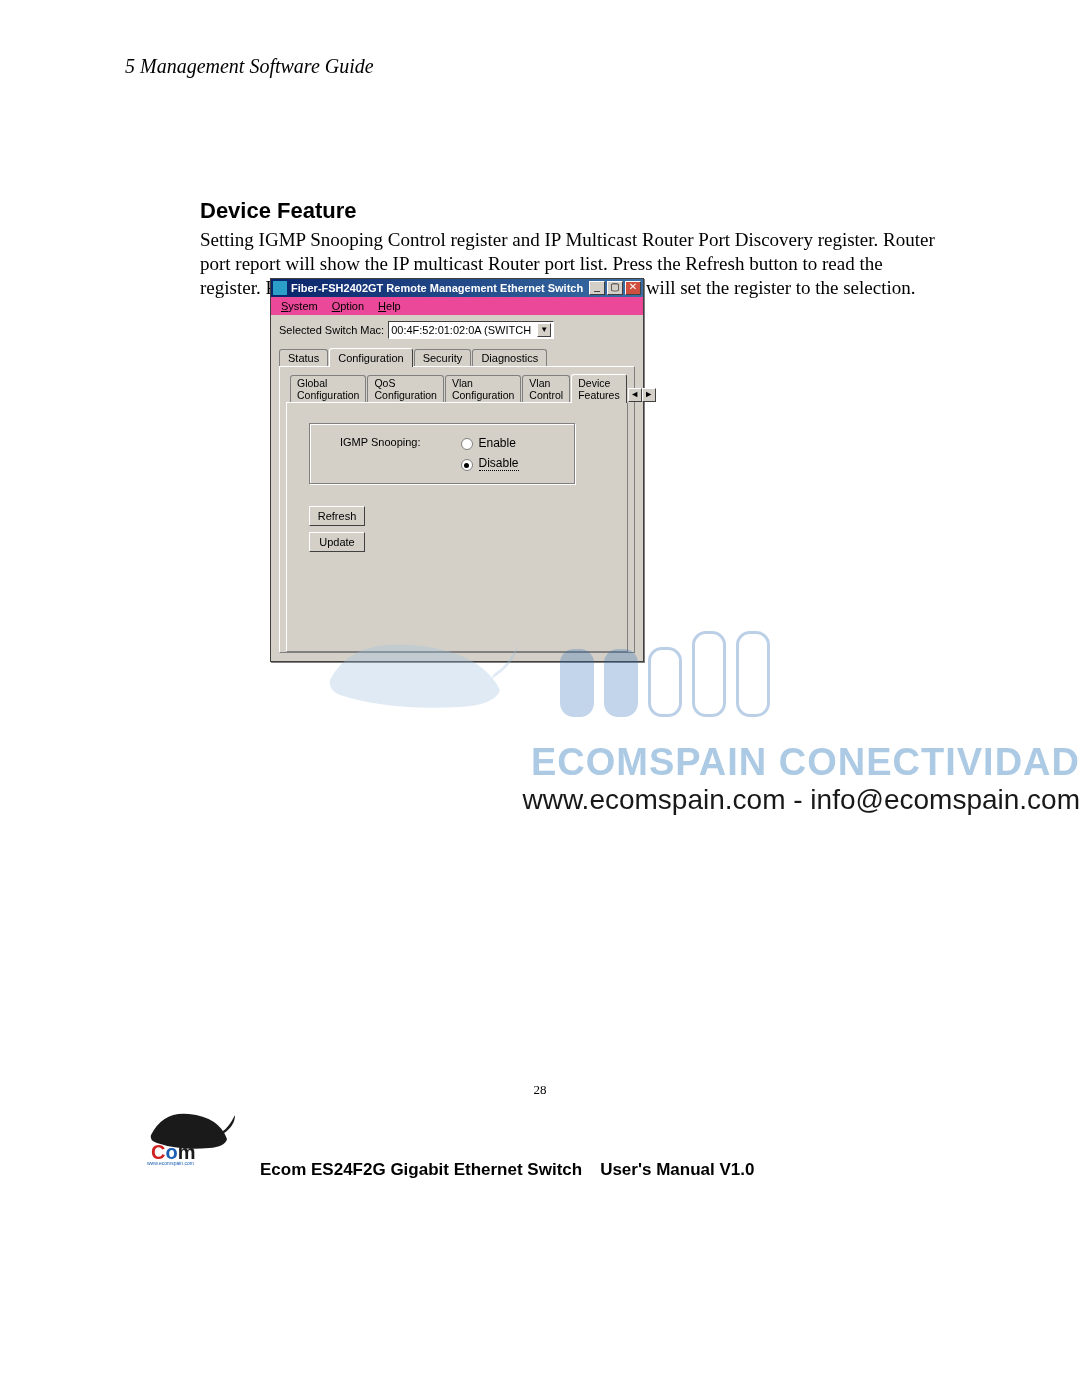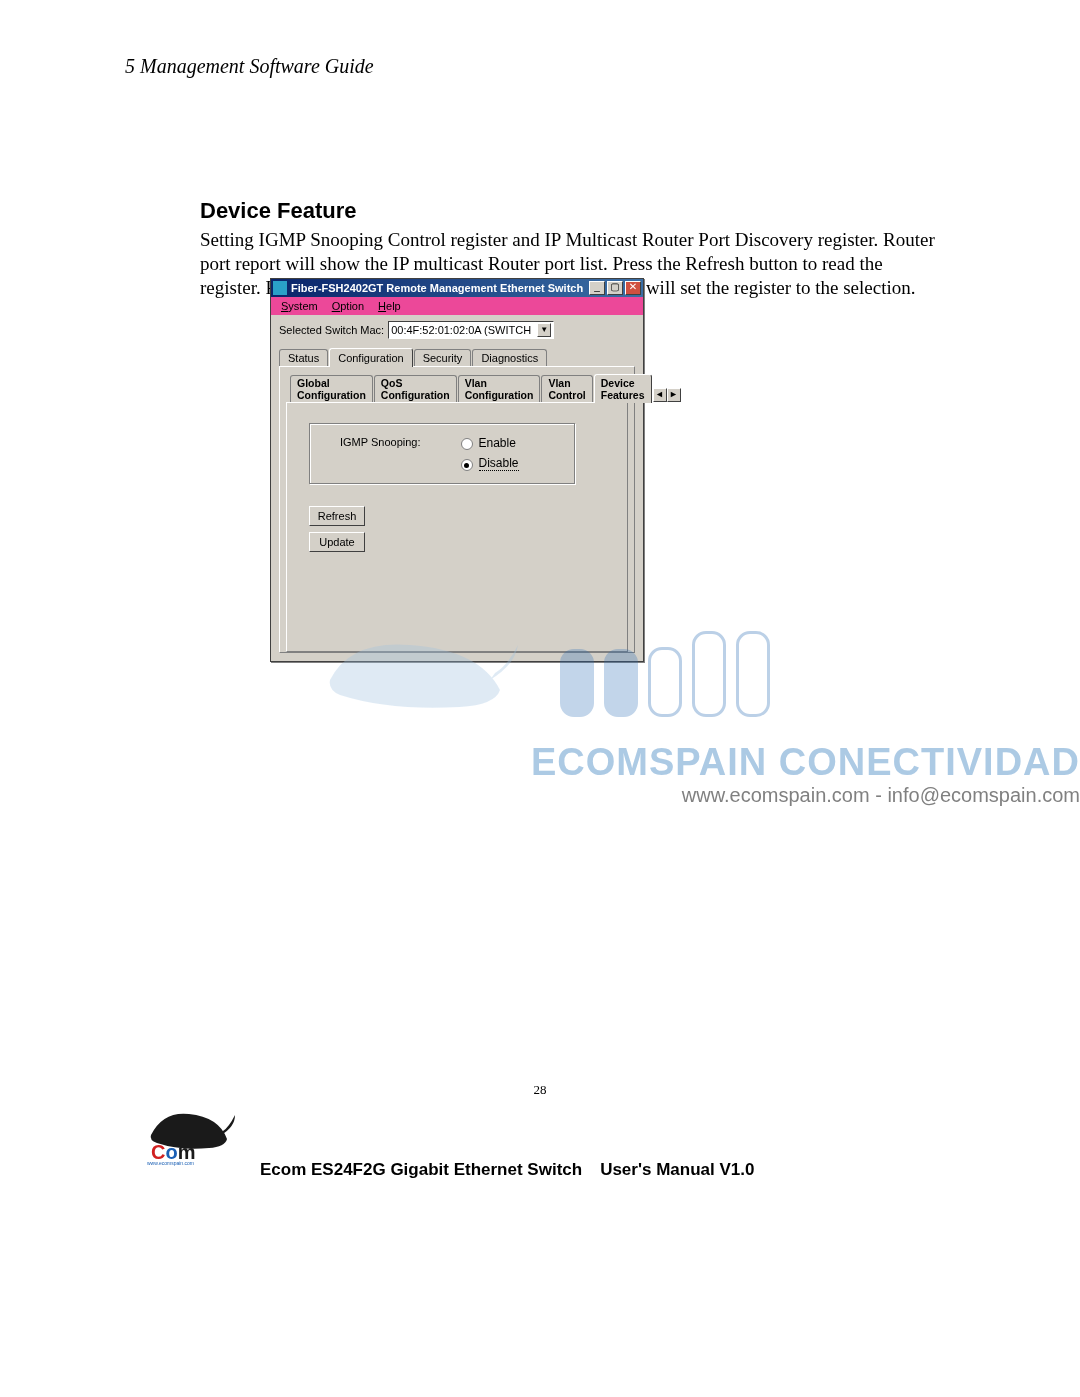--- a/index.html
+++ b/index.html
@@ -161,21 +161,21 @@
     border-right-color: #808080;
     border-bottom-color: #808080;
     padding: 6px 6px 0 6px;
     min-height: 280px;
     position: relative;
   }
   .inner-tabs {
     padding-left: 4px;
     margin-top: 0;
   }
-  .inner-tabs .tab { font-size: 10.5px; padding: 1px 6px; font-weight: bold; }
+  .inner-tabs .tab { font-size: 10.5px; padding: 1px 6px; }
   .inner-tabs .tab.active { padding-top: 2px; padding-bottom: 2px; }
   .scroll-arrows {
     margin-left: auto;
     display: flex;
     gap: 0;
     padding-right: 4px;
   }
   .scroll-arrow {
     width: 14px; height: 14px;
     background: #d4d0c8;
@@ -300,22 +300,22 @@
   .wm-brand {
     font-family: Arial, Helvetica, sans-serif;
     font-weight: bold;
     font-size: 38px;
     letter-spacing: 1px;
     color: #9ec1e0;
     opacity: 0.85;
   }
   .wm-url {
     font-family: Arial, Helvetica, sans-serif;
-    font-size: 20px;
-    color: #737373;
+    font-size: 28px;
+    color: #000000;
     opacity: 0.9;
   }
 
   
   .page-number {
     position: absolute;
     left: 0;
     top: 1082px;
     width: 1080px;
     text-align: center;

